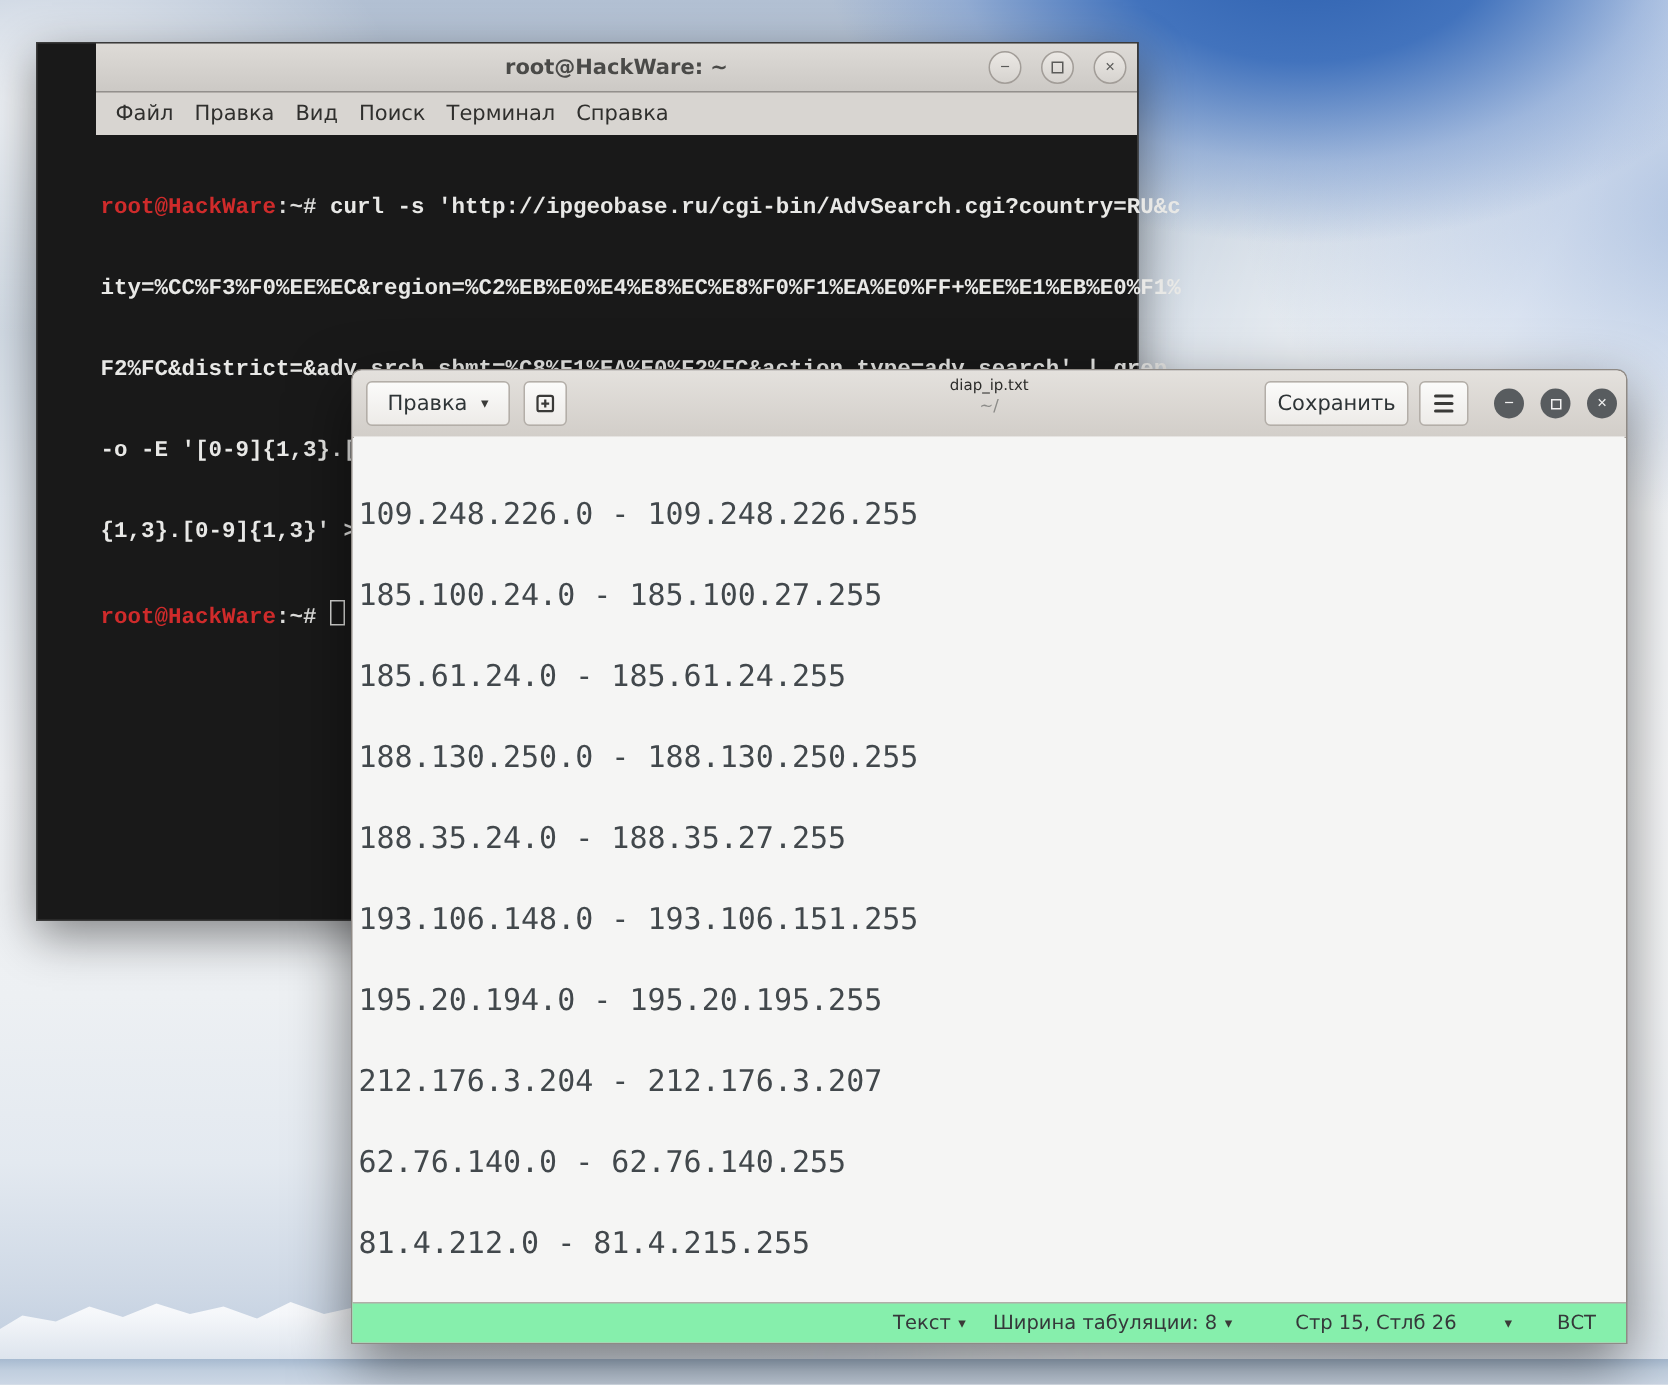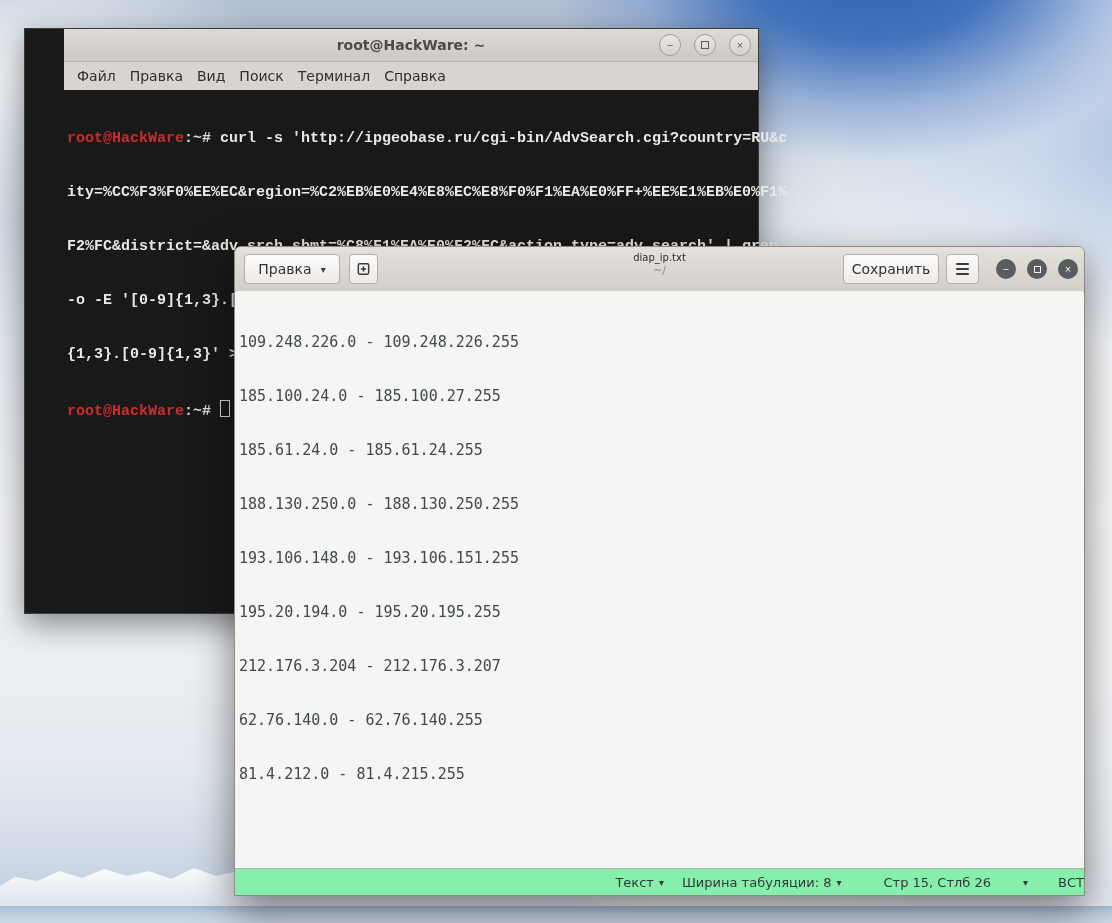--- a/index.html
+++ b/index.html
@@ -68,31 +68,31 @@
   .save-btn{width:96px;}
   .menu-btn{width:33px;margin-left:7px;flex-direction:column;gap:3px;}
   .hbar{display:block;width:13px;height:2px;background:#3a3a38;border-radius:1px;}
   .e-circles{display:flex;gap:11px;margin-left:17px;}
   .e-ctl{width:20px;height:20px;border-radius:50%;border:none;background:#585c5f;
     color:#f2f2f2;font-size:11px;display:flex;align-items:center;justify-content:center;
     padding:0;}
   .sq{display:inline-block;width:7px;height:7px;border:1px solid #f2f2f2;box-sizing:border-box;}
   .sq-dark{display:inline-block;width:8px;height:8px;border:1px solid #5b5b59;box-sizing:border-box;}
   .e-text{position:absolute;top:44px;bottom:26px;left:1px;right:1px;background:#f5f5f4;
-    font-family:"DejaVu Sans Mono","Liberation Mono",monospace;font-size:15px;
+    font-family:"DejaVu Sans Mono","Liberation Mono",monospace;font-size:20px;
     line-height:18px;color:#42484c;padding:6px 0 0 3px;white-space:pre;overflow:hidden;}
   .e-status{position:absolute;bottom:0;left:0;right:0;height:26px;background:#86efac;
     border-top:1px solid #b2aea9;display:flex;align-items:center;justify-content:flex-end;
     font-size:13px;color:#35383a;border-radius:0;}
   .st-item{display:inline-flex;align-items:center;gap:5px;cursor:default;}
   .st-mode{margin-right:18px;}
   .st-tab{margin-right:42px;}
   .st-pos{margin-right:32px;}
   .st-arrow{margin-right:30px;font-size:10px;color:#3a3a38;}
-  .st-ins{}
+  .st-ins{margin-right:20px;}
 </style>
 </head>
 <body>
 
 <div class="desktop">
   <div class="mountains"></div>
   <div class="water"></div>
 </div>
 
 <div class="win-term">
@@ -165,20 +165,21 @@
             <span>×</span>
           </button>
       </div>
     </div>
   </div>
   <div class="e-text">
     <div>109.248.226.0 - 109.248.226.255</div>
     <div>185.100.24.0 - 185.100.27.255</div>
     <div>185.61.24.0 - 185.61.24.255</div>
     <div>188.130.250.0 - 188.130.250.255</div>
+    <div>188.35.24.0 - 188.35.27.255</div>
     <div>193.106.148.0 - 193.106.151.255</div>
     <div>195.20.194.0 - 195.20.195.255</div>
     <div>212.176.3.204 - 212.176.3.207</div>
     <div>62.76.140.0 - 62.76.140.255</div>
     <div>81.4.212.0 - 81.4.215.255</div>
     
     
     
     
     

